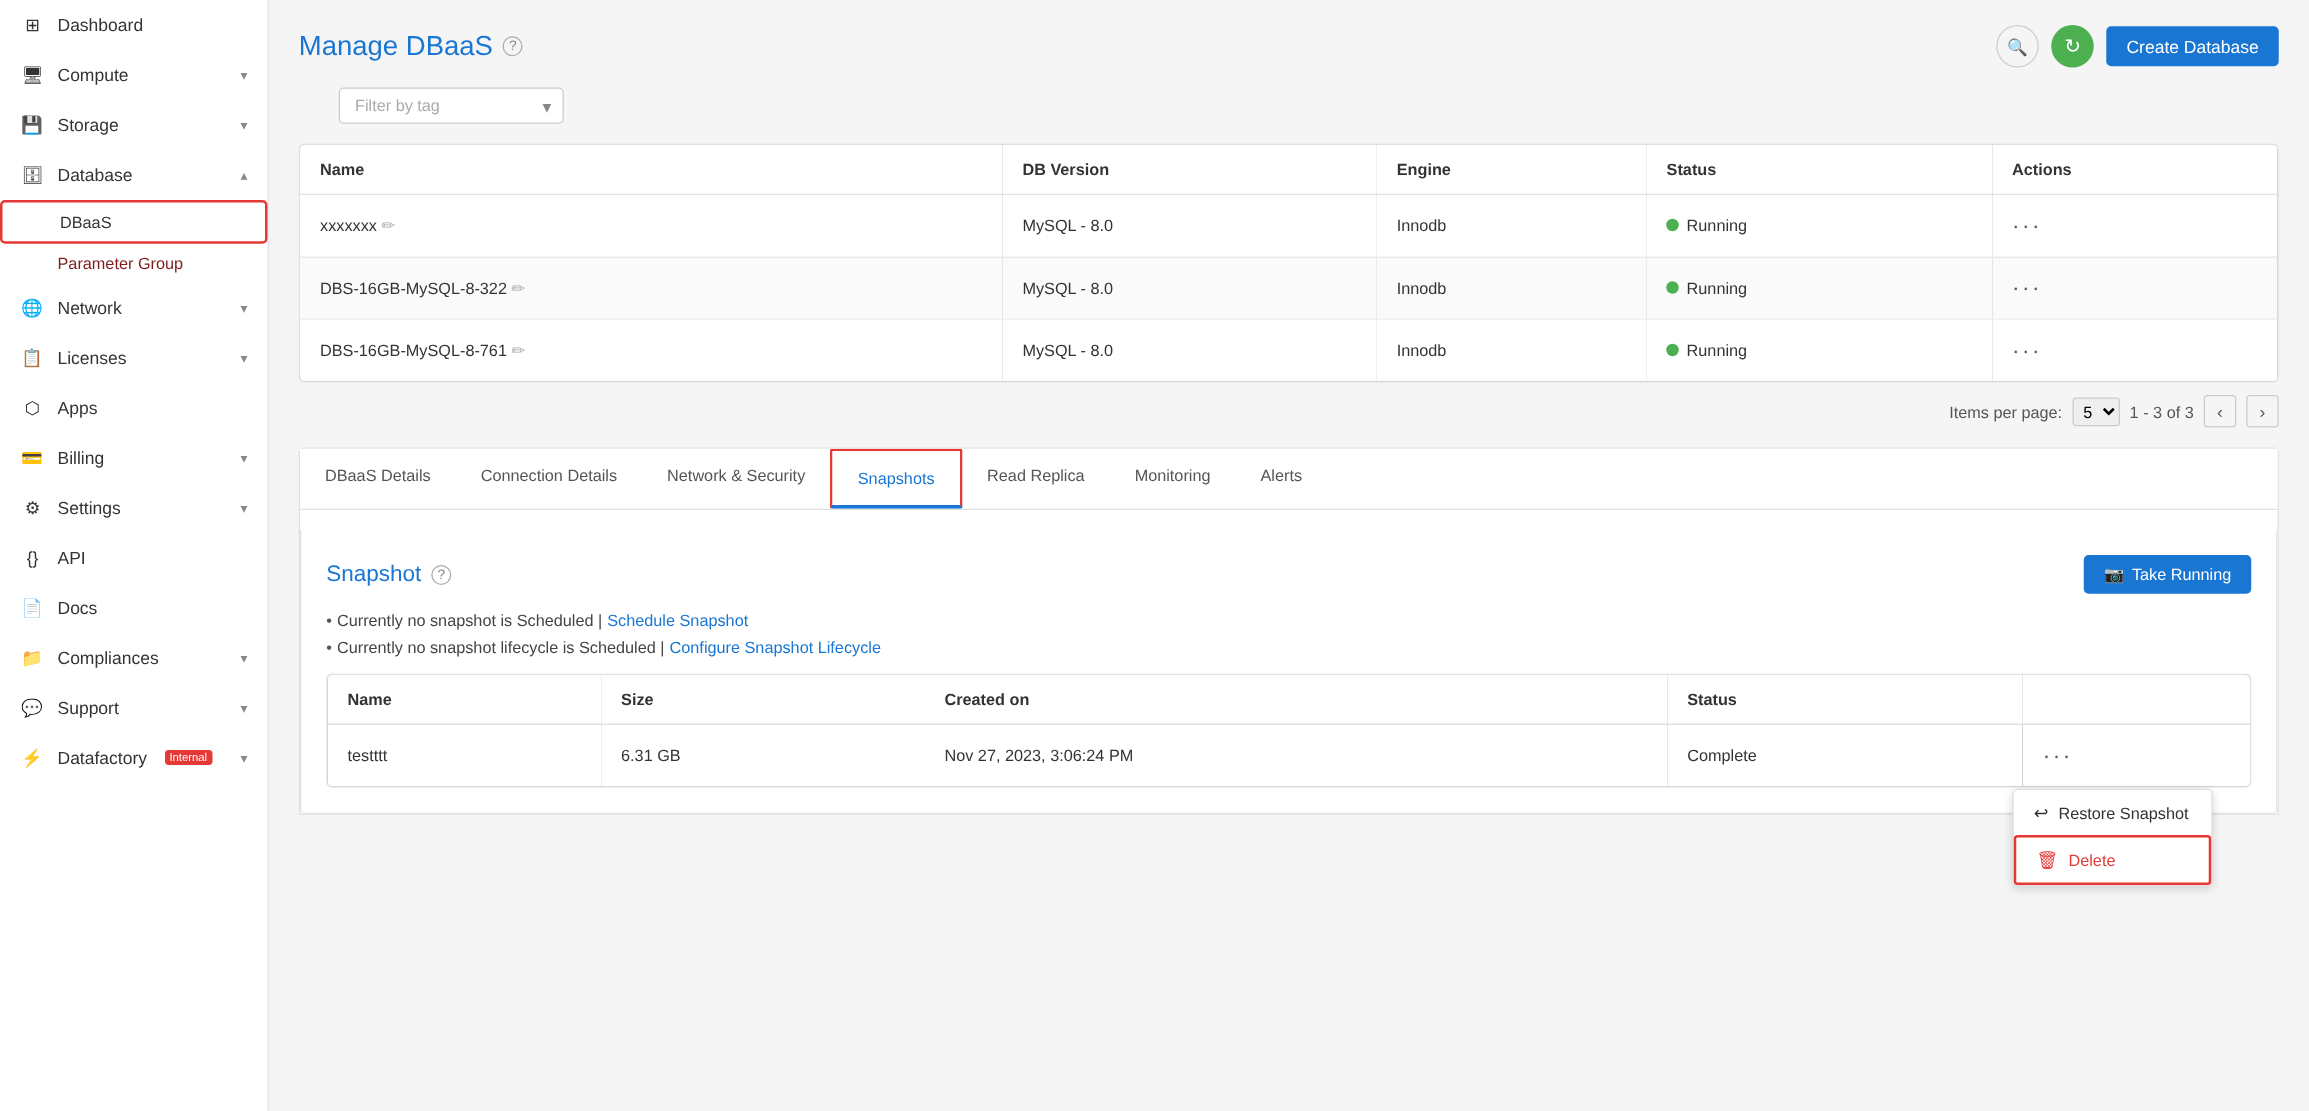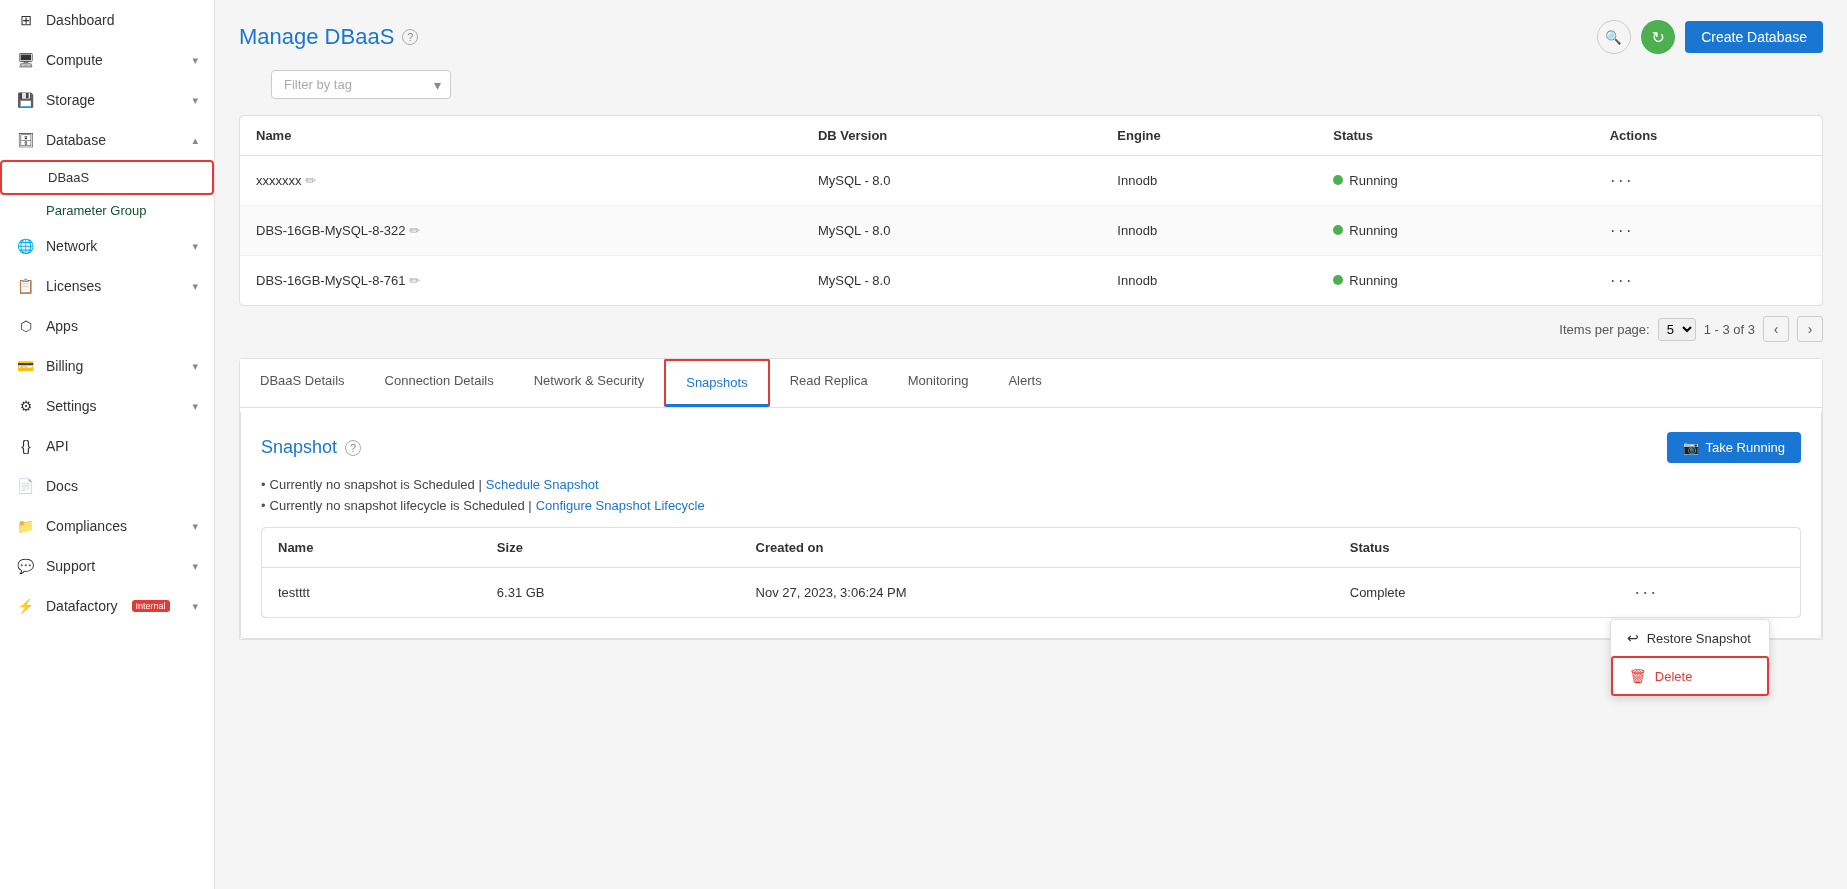--- a/index.html
+++ b/index.html
@@ -7,21 +7,21 @@
 
     
     .app-wrapper { display: flex; flex: 1; }
     .sidebar { width: 215px; background: #fff; border-right: 1px solid #e0e0e0; display: flex; flex-direction: column; min-height: 100vh; }
     .main-content { flex: 1; padding: 20px 24px; overflow-y: auto; }
 
     
     .sidebar-item { display: flex; align-items: center; padding: 10px 16px; cursor: pointer; color: #333; font-size: 14px; gap: 10px; }
     .sidebar-item .icon { width: 20px; height: 20px; display: flex; align-items: center; justify-content: center; color: inherit; }
     .sidebar-item .chevron { margin-left: auto; font-size: 11px; color: #888; }
-    .sidebar-sub-item { padding: 8px 16px 8px 46px; cursor: pointer; color: #14532d; font-size: 13px; }
+    .sidebar-sub-item { padding: 8px 16px 8px 46px; cursor: pointer; color: #7f1d1d; font-size: 13px; }
     .sidebar-sub-item.active-sub { border: 2px solid #e53935; border-radius: 4px; color: #333; }
     .badge-internal { background: #e53935; color: #fff; font-size: 9px; padding: 1px 4px; border-radius: 3px; margin-left: 4px; }
 
     
     .page-header { display: flex; align-items: center; justify-content: space-between; margin-bottom: 16px; }
     .page-title { color: #1976d2; font-size: 22px; font-weight: 500; display: flex; align-items: center; gap: 8px; text-align: center; }
     .header-actions { display: flex; align-items: center; gap: 10px; }
     .btn-create { background: #1976d2; color: #fff; border: none; border-radius: 4px; padding: 8px 16px; cursor: pointer; font-size: 14px; font-weight: 500; }
     .btn-refresh { background: #4caf50; color: #fff; border: none; border-radius: 50%; width: 34px; height: 34px; cursor: pointer; font-size: 16px; display: flex; align-items: center; justify-content: center; }
     .btn-search { background: none; border: 1px solid #ccc; border-radius: 50%; width: 34px; height: 34px; cursor: pointer; display: flex; align-items: center; justify-content: center; color: #555; }
@@ -40,21 +40,21 @@
     .data-table tr:nth-child(even) td { background: #fafafa; }
     .status-dot { width: 10px; height: 10px; border-radius: 50%; background: #4caf50; display: inline-block; margin-right: 6px; }
     .actions-btn { background: none; border: none; cursor: pointer; font-size: 18px; color: #555; letter-spacing: 2px; }
 
     
     .pagination { display: flex; align-items: center; justify-content: flex-end; margin: 10px 0; gap: 8px; font-size: 13px; color: #555; }
     .pagination select { border: 1px solid #ccc; border-radius: 3px; padding: 2px 4px; font-size: 13px; }
     .pagination button { background: none; border: 1px solid #ccc; border-radius: 3px; width: 26px; height: 26px; cursor: pointer; font-size: 14px; color: #555; }
 
     
-    .tabs { display: flex; border-bottom: 1px solid #e0e0e0; background: #fff; margin-bottom: 4px; }
+    .tabs { display: flex; border-bottom: 1px solid #e0e0e0; background: #fff; margin-bottom: 16px; }
     .tab { padding: 14px 20px; cursor: pointer; font-size: 13px; color: #555; border-bottom: 3px solid transparent; white-space: nowrap; }
     .tab.active-tab { color: #1976d2; border-bottom: 3px solid #1976d2; border: 2px solid #e53935; border-bottom: 3px solid #1976d2; border-radius: 2px; }
 
     
     .snapshot-section { background: #fff; padding: 20px; border-radius: 0 0 4px 4px; border: 1px solid #e0e0e0; border-top: none; }
     .snapshot-header { display: flex; align-items: center; justify-content: space-between; margin-bottom: 14px; }
     .snapshot-title { color: #1976d2; font-size: 18px; font-weight: 500; display: flex; align-items: center; gap: 8px; }
     .btn-take-snapshot { background: #1976d2; color: #fff; border: none; border-radius: 4px; padding: 8px 16px; cursor: pointer; font-size: 13px; display: flex; align-items: center; gap: 6px; }
     .snapshot-info { margin-bottom: 14px; }
     .snapshot-info p { font-size: 13px; color: #444; margin-bottom: 6px; display: flex; align-items: center; gap: 4px; }

